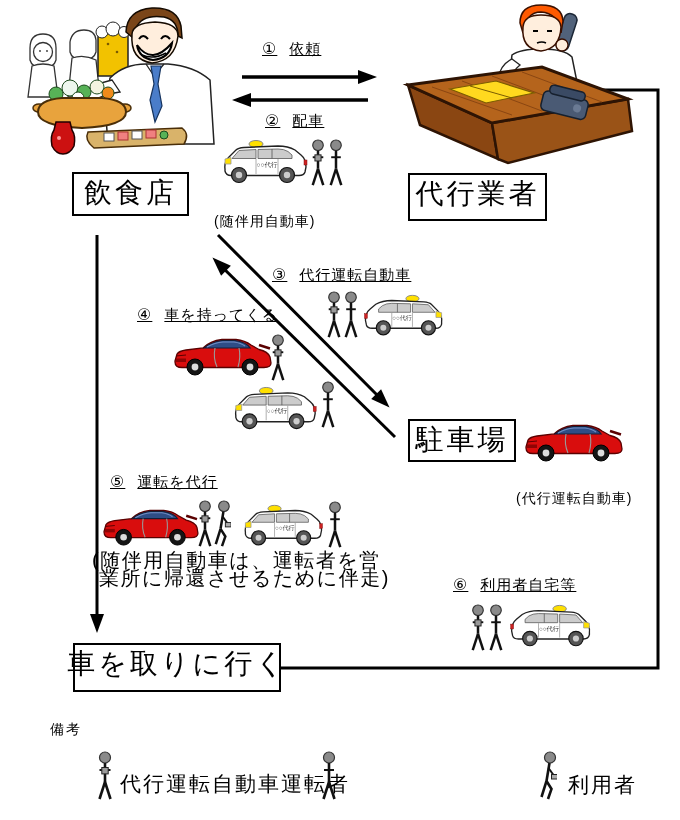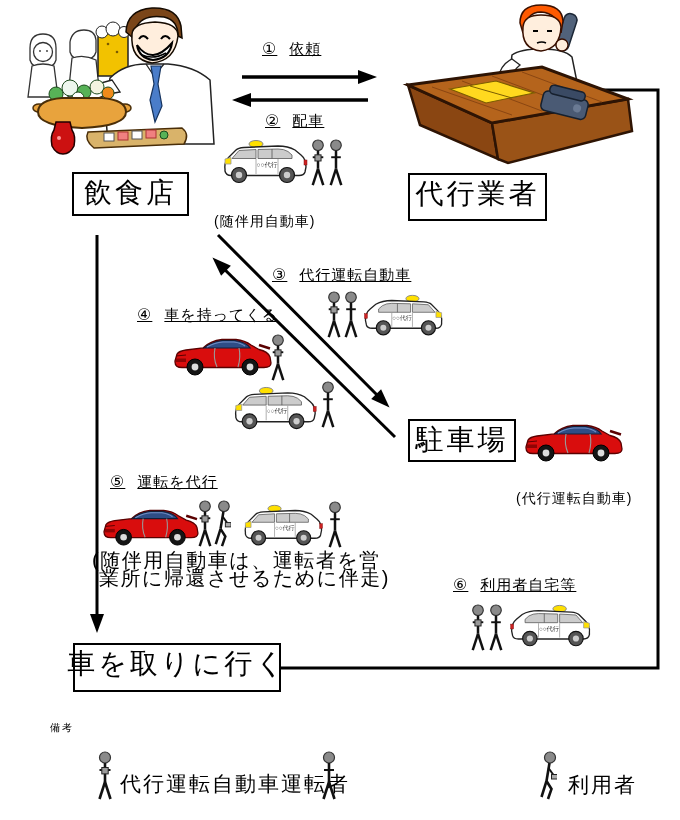--- a/index.html
+++ b/index.html
@@ -19,21 +19,21 @@
   }
   .step .num{font-size:16px;}
   .step .lbl{margin-left:12px;}
   .caption{
     position:absolute;font-size:14px;white-space:nowrap;letter-spacing:1px;margin-top:24px;
   }
   .note{
     position:absolute;font-size:20px;letter-spacing:1.5px;line-height:18px;white-space:nowrap;
   }
   .note .l2{padding-left:7px;}
-  .legend-title{position:absolute;font-size:10px;letter-spacing:2px;}
+  .legend-title{position:absolute;font-size:14px;letter-spacing:2px;}
   .legend-label{position:absolute;font-size:21px;letter-spacing:2px;white-space:nowrap;}
 </style>
 </head>
 <body>
 
 <div class="canvas">
 
   <svg width="0" height="0" style="position:absolute" aria-hidden="true">
     <defs>
       <marker id="ah" markerUnits="userSpaceOnUse" markerWidth="22" markerHeight="18" refX="15" refY="8" orient="auto">

